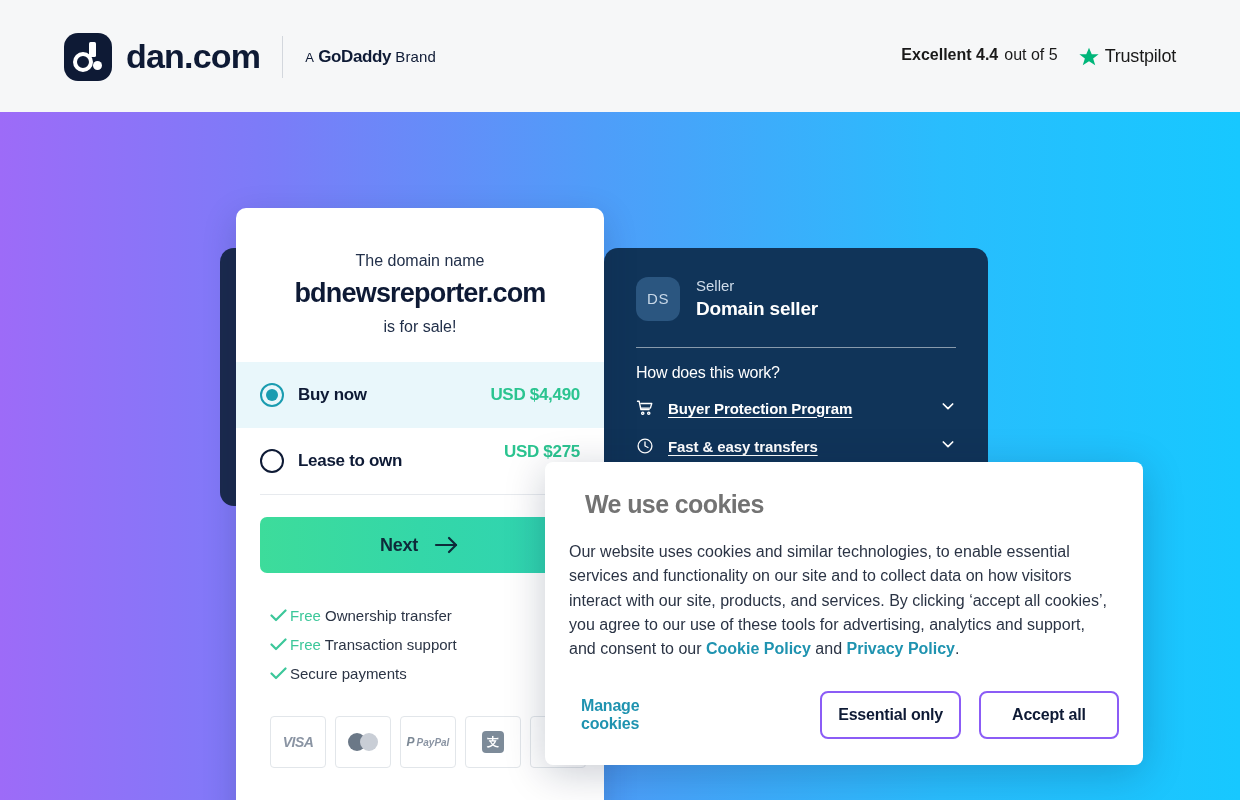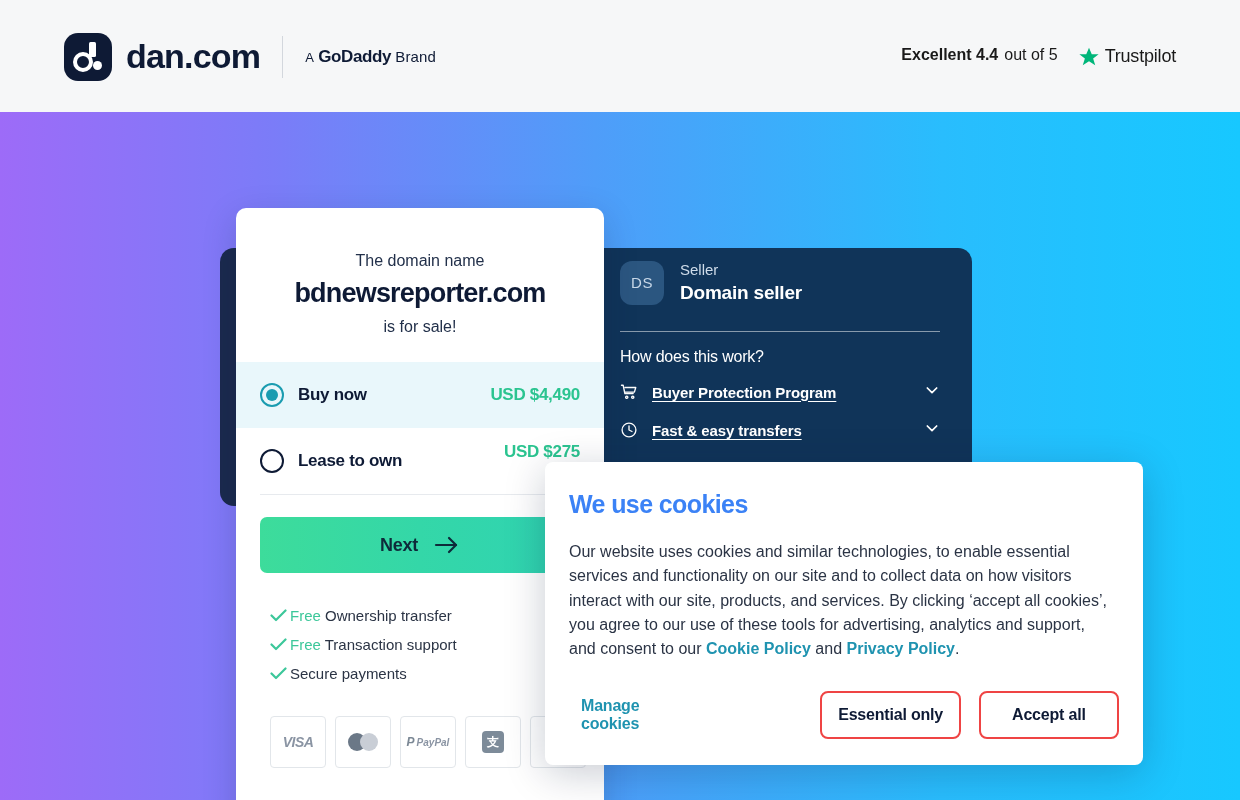--- a/index.html
+++ b/index.html
@@ -61,23 +61,23 @@
     overflow:hidden;
   }
 
   
   .navy-left {
     position:absolute; left:220px; top:136px; width:180px; height:258px;
     background:#1b2a4e; border-radius:14px;
   }
   
   .seller {
-    position:absolute; left:588px; top:136px; width:384px; height:325px;
+    position:absolute; left:604px; top:136px; width:384px; height:325px;
     background:#103459; border-radius:14px;
-    padding:12px 32px 0 32px; color:#ffffff;
+    padding:28px 32px 0 32px; color:#ffffff;
   }
   .seller-head { display:flex; align-items:center; }
   .avatar {
     width:44px; height:44px; border-radius:12px; background:#2b5680;
     display:flex; align-items:center; justify-content:center;
     font-size:15px; color:#c8d8e8; letter-spacing:0.5px; flex:none;
   }
   .seller-meta { margin-left:16px; }
   .seller-label { font-size:15px; color:#cfdcea; font-weight:400; line-height:1.3; }
   .seller-name { font-size:19px; font-weight:700; color:#ffffff; line-height:1.35; letter-spacing:-0.2px; }
@@ -173,38 +173,38 @@
   .wc { width:22px; height:18px; border-radius:9px; background:#7d8b99; }
 
   
   .cookie {
     position:absolute; left:545px; top:462px; width:598px; height:303px;
     background:#ffffff; border-radius:8px;
     box-shadow:0 8px 40px rgba(10,25,55,0.22);
     padding:28px 32px 0 24px;
   }
   .ck-title {
-    font-size:25px; font-weight:700; color:#3b82f6; letter-spacing:-0.6px;
-    margin-left:0;
+    font-size:25px; font-weight:700; color:#737373; letter-spacing:-0.6px;
+    margin-left:16px;
   }
   .ck-body {
     margin-top:21px; font-size:16px; line-height:1.52; color:#2b3445;
     max-width:552px;
   }
   .ck-link { color:#1f93b0; font-weight:700; text-decoration:none; cursor:pointer; }
   .ck-actions {
     position:absolute; left:36px; right:24px; bottom:26px;
     display:flex; align-items:center;
   }
   .manage {
     font-size:16px; font-weight:700; color:#1f93b0;
     text-decoration:none; cursor:pointer; letter-spacing:-0.2px;
   }
   .ck-btn {
-    height:48px; border:2px solid #ef4444; border-radius:8px; background:#ffffff;
+    height:48px; border:2px solid #8b5cf6; border-radius:8px; background:#ffffff;
     font-size:16px; font-weight:700; color:#0e1a35; letter-spacing:-0.2px;
     cursor:pointer; font-family:"Liberation Sans", sans-serif;
   }
   .ck-btn.essential { width:184px; margin-left:148px; }
   .ck-btn.accept { width:184px; margin-left:18px; }
 </style>
 </head>
 <body>
 
 <div class="header">

